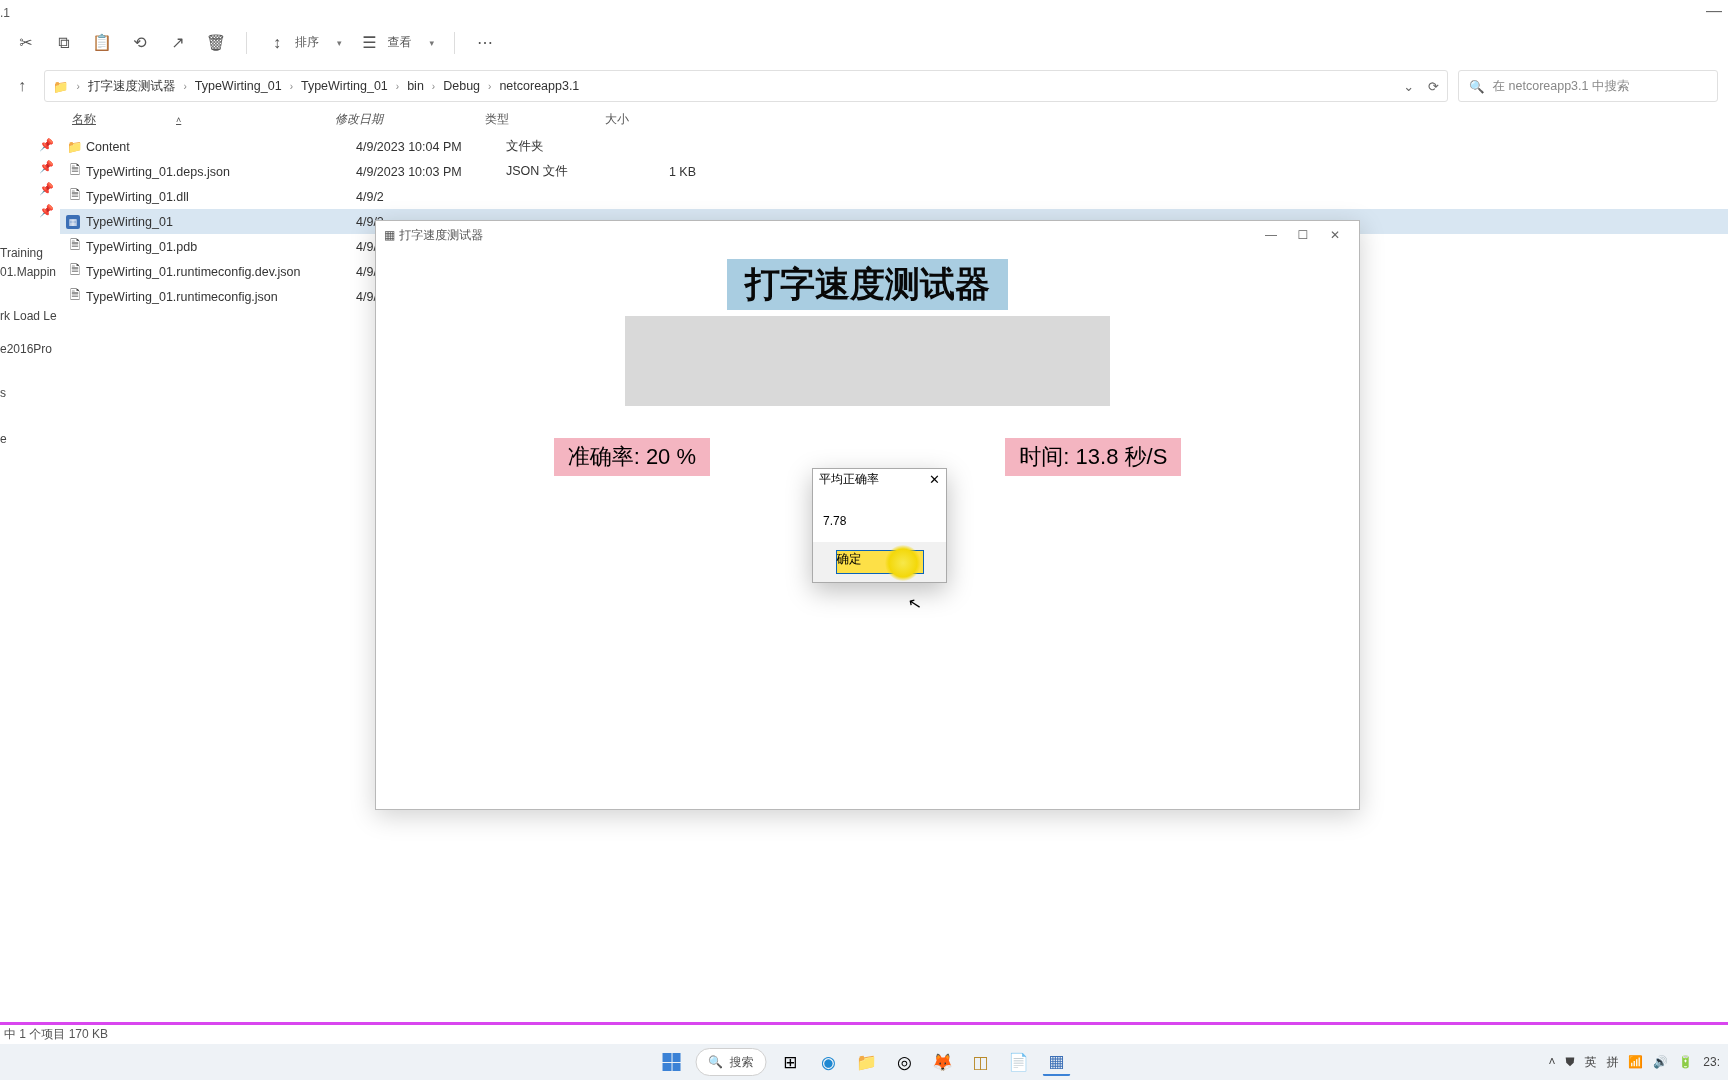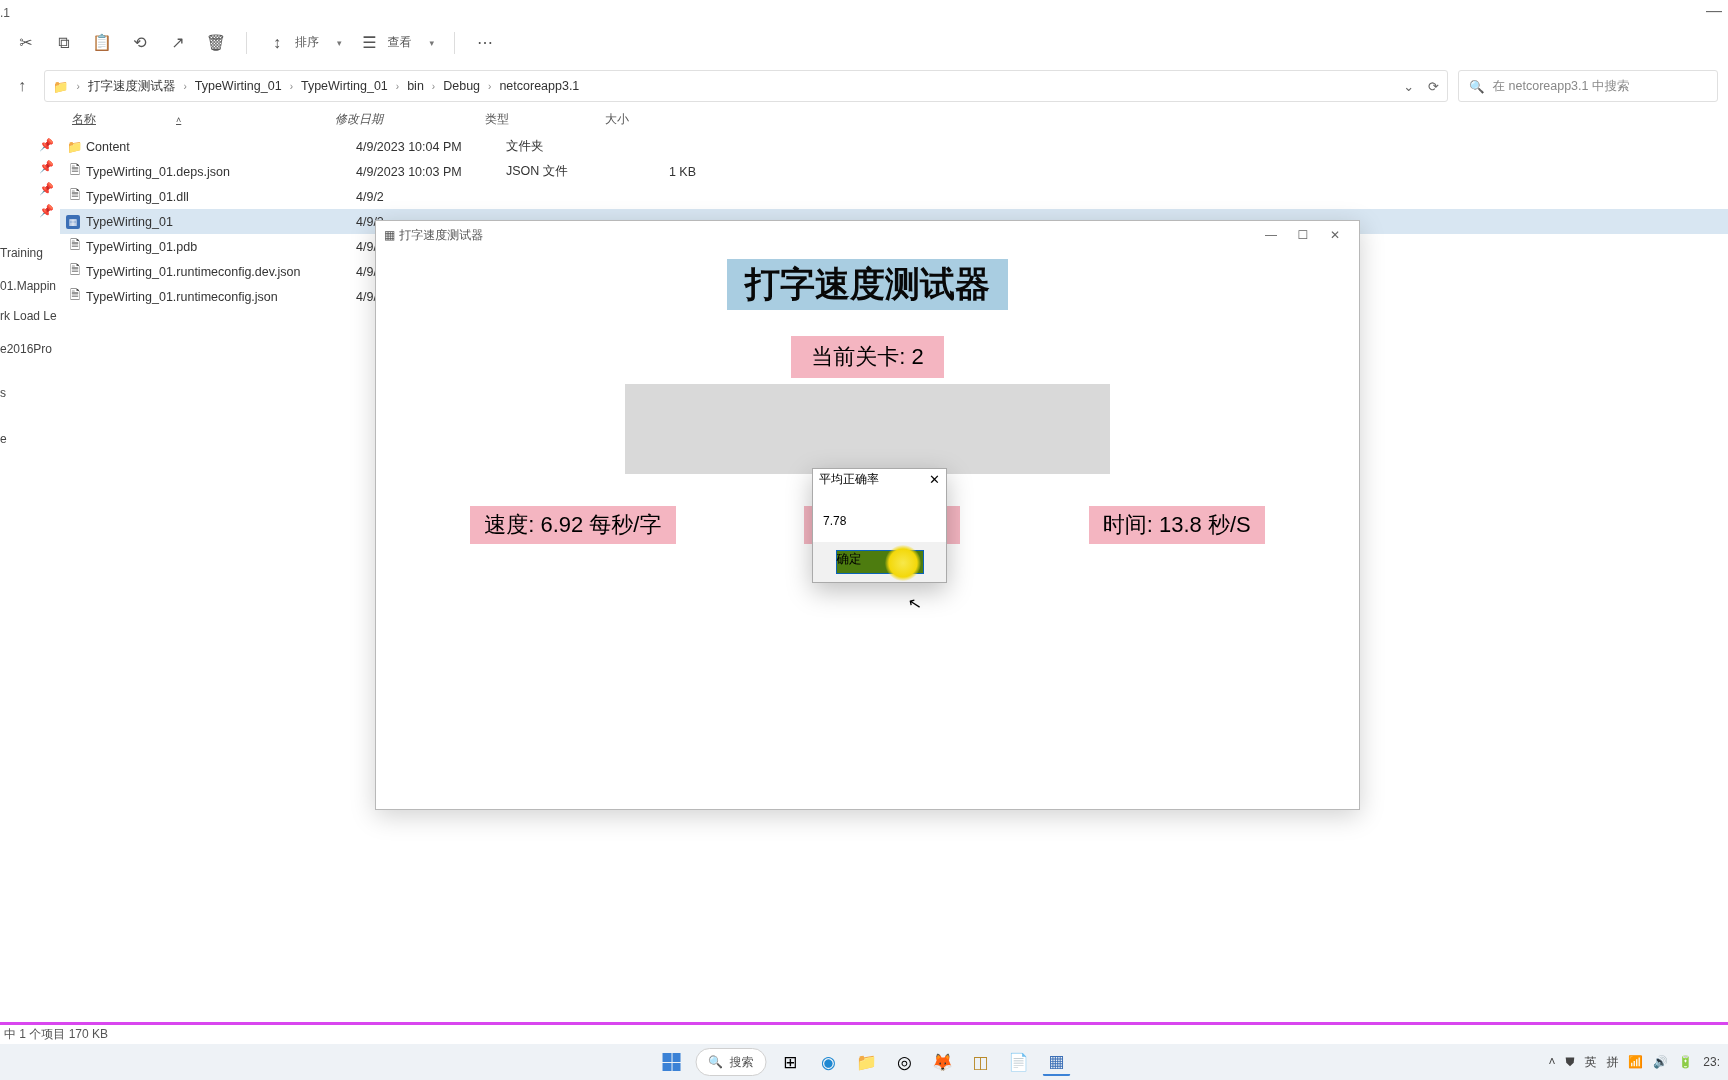--- a/index.html
+++ b/index.html
@@ -55,21 +55,21 @@
 .app-btn{width:145px; height:44px; background:#e7e7e7; border:1px solid #333; font-size:24px; display:flex; align-items:center; justify-content:center;}
 .stat-row{display:flex; justify-content:space-around; margin-top:32px; padding:0 30px;}
 .stat-box{background:#f4b5c1; font-size:22px; padding:4px 14px;}
 
 
 .dialog{position:absolute; left:812px; top:468px; width:135px; background:#fff; border:1px solid #aaa; box-shadow:0 8px 24px rgba(0,0,0,.25); z-index:50;}
 .dlg-title{display:flex; align-items:center; justify-content:space-between; font-size:12px; padding:2px 6px;}
 .dlg-close{font-size:13px; cursor:default;}
 .dlg-body{padding:24px 10px 14px; font-size:12px;}
 .dlg-foot{background:#f1f1f1; padding:8px; display:flex; justify-content:center;}
-.dlg-btn{width:88px; height:24px; border:1px solid #0a63b8; background:#4d7c0f; font-size:12.5px; position:relative;}
+.dlg-btn{width:88px; height:24px; border:1px solid #0a63b8; background:#fde047; font-size:12.5px; position:relative;}
 .click-hi{position:absolute; right:2px; top:-6px; width:36px; height:36px; border-radius:50%; background:radial-gradient(circle,#f7e84a 0%, #f3d80a 55%, rgba(243,216,10,0) 72%);}
 .cursor{position:absolute; left:908px; top:594px; font-size:16px; transform:rotate(-12deg); z-index:60;}
 
 
 .taskbar{position:absolute; bottom:0; left:0; right:0; height:36px; background:#eef2f6; display:flex; align-items:center;}
 .tb-center{position:absolute; left:50%; transform:translateX(-50%); display:flex; align-items:center; gap:10px;}
 .tb-icon{width:28px;height:28px;display:flex;align-items:center;justify-content:center;font-size:17px;}
 .tb-search{display:flex;align-items:center;gap:6px;background:#fff;border:1px solid #d0d0d0;border-radius:16px;height:28px;padding:0 12px;font-size:12px;color:#555;}
 .tb-right{position:absolute; right:8px; display:flex; align-items:center; gap:10px; font-size:12px; color:#444;}
 .winlogo{width:18px;height:18px;display:grid;grid-template-columns:1fr 1fr;grid-template-rows:1fr 1fr;gap:1px;}
@@ -144,21 +144,21 @@
     <div class="pin-row">
         <span>📌</span>
       </div>
     <div class="pin-row">
         <span>📌</span>
       </div>
     <div class="pin-row">
         <span>📌</span>
       </div>
     <span class="side-label" style="top:112px;">Training</span>
-    <span class="side-label" style="top:145px;">01.Mappin</span>
+    <span class="side-label" style="top:131px;">01.Mappin</span>
     <span class="side-label" style="top:175px;">rk Load Le</span>
     <span class="side-label" style="top:208px;">e2016Pro</span>
     <span class="side-label" style="top:252px;">s</span>
     <span class="side-label" style="top:298px;">e</span>
   </div>
 
   <div class="file-list" id="file-list">
       <div class="file-row">
         <span class="file-icon folder-ic">📁</span>
         <span class="fr-name">Content</span>
@@ -223,26 +223,22 @@
     <span>打字速度测试器</span>
     <span class="spacer"></span>
     <span class="app-winbtn">—</span>
     <span class="app-winbtn">☐</span>
     <span class="app-winbtn">✕</span>
   </div>
   <div class="app-body">
     <div class="center">
         <div class="app-title">打字速度测试器</div>
       </div>
-    <div class="center">
-        <div class="level-label">当前关卡:    2</div>
-      </div>
     <div class="input-area"></div>
     <div class="stat-row">
-      <div class="stat-box">速度: 6.92 每秒/字</div>
       <div class="stat-box">准确率:  20    %</div>
       <div class="stat-box">时间:  13.8 秒/S</div>
     </div>
   </div>
 </div>
 
 <div class="dialog">
   <div class="dlg-title">
     <span>平均正确率</span>
     <span class="dlg-close">✕</span>

